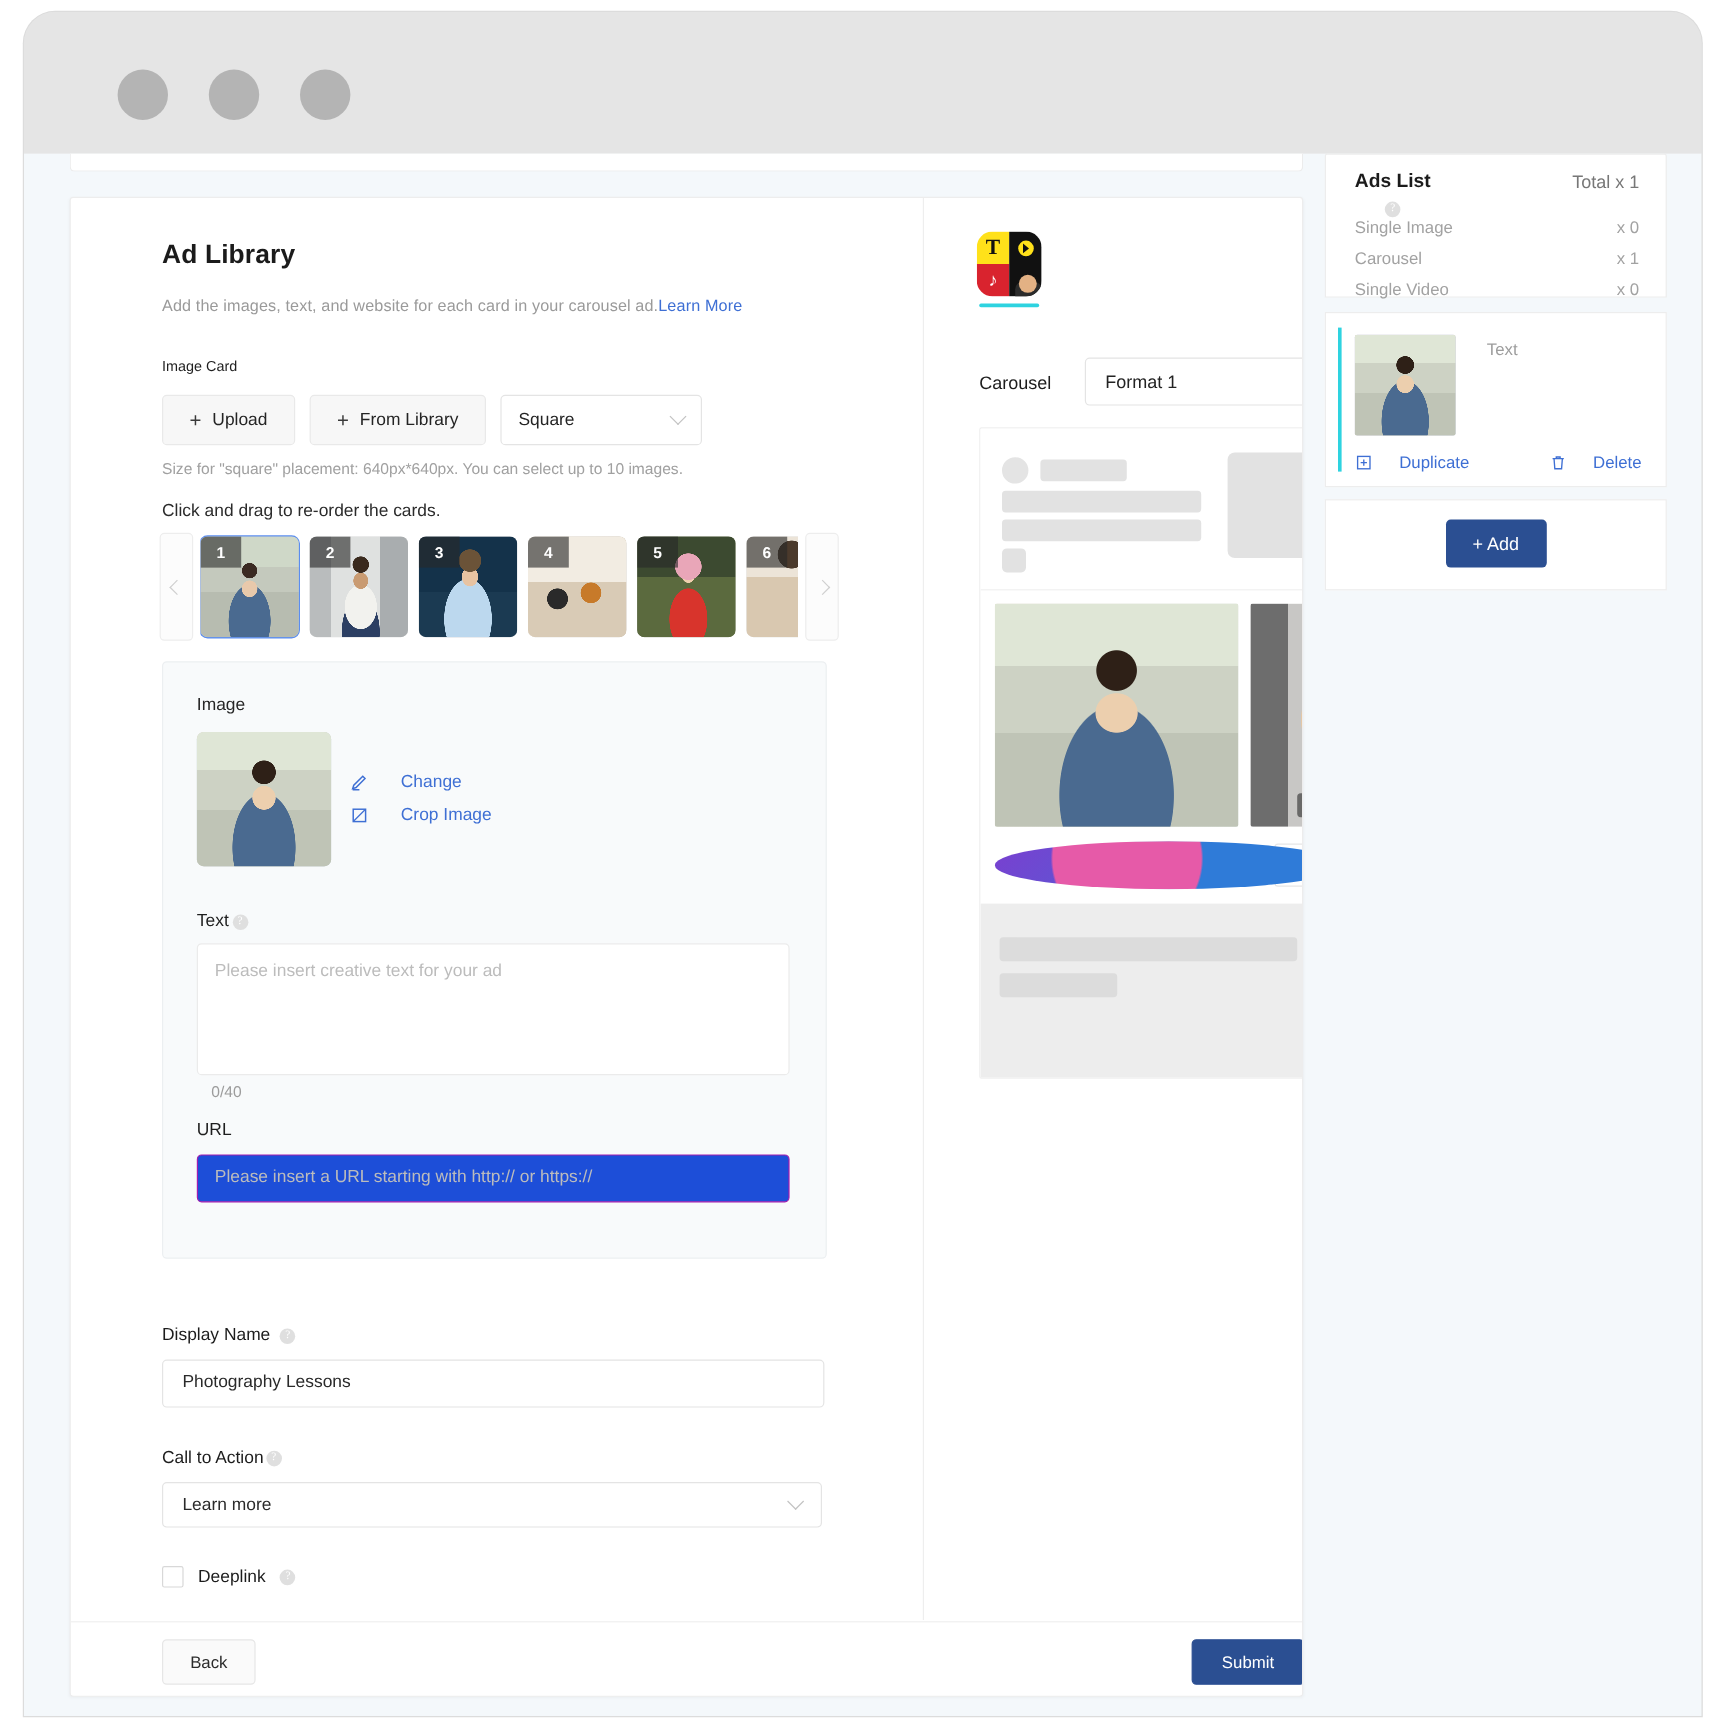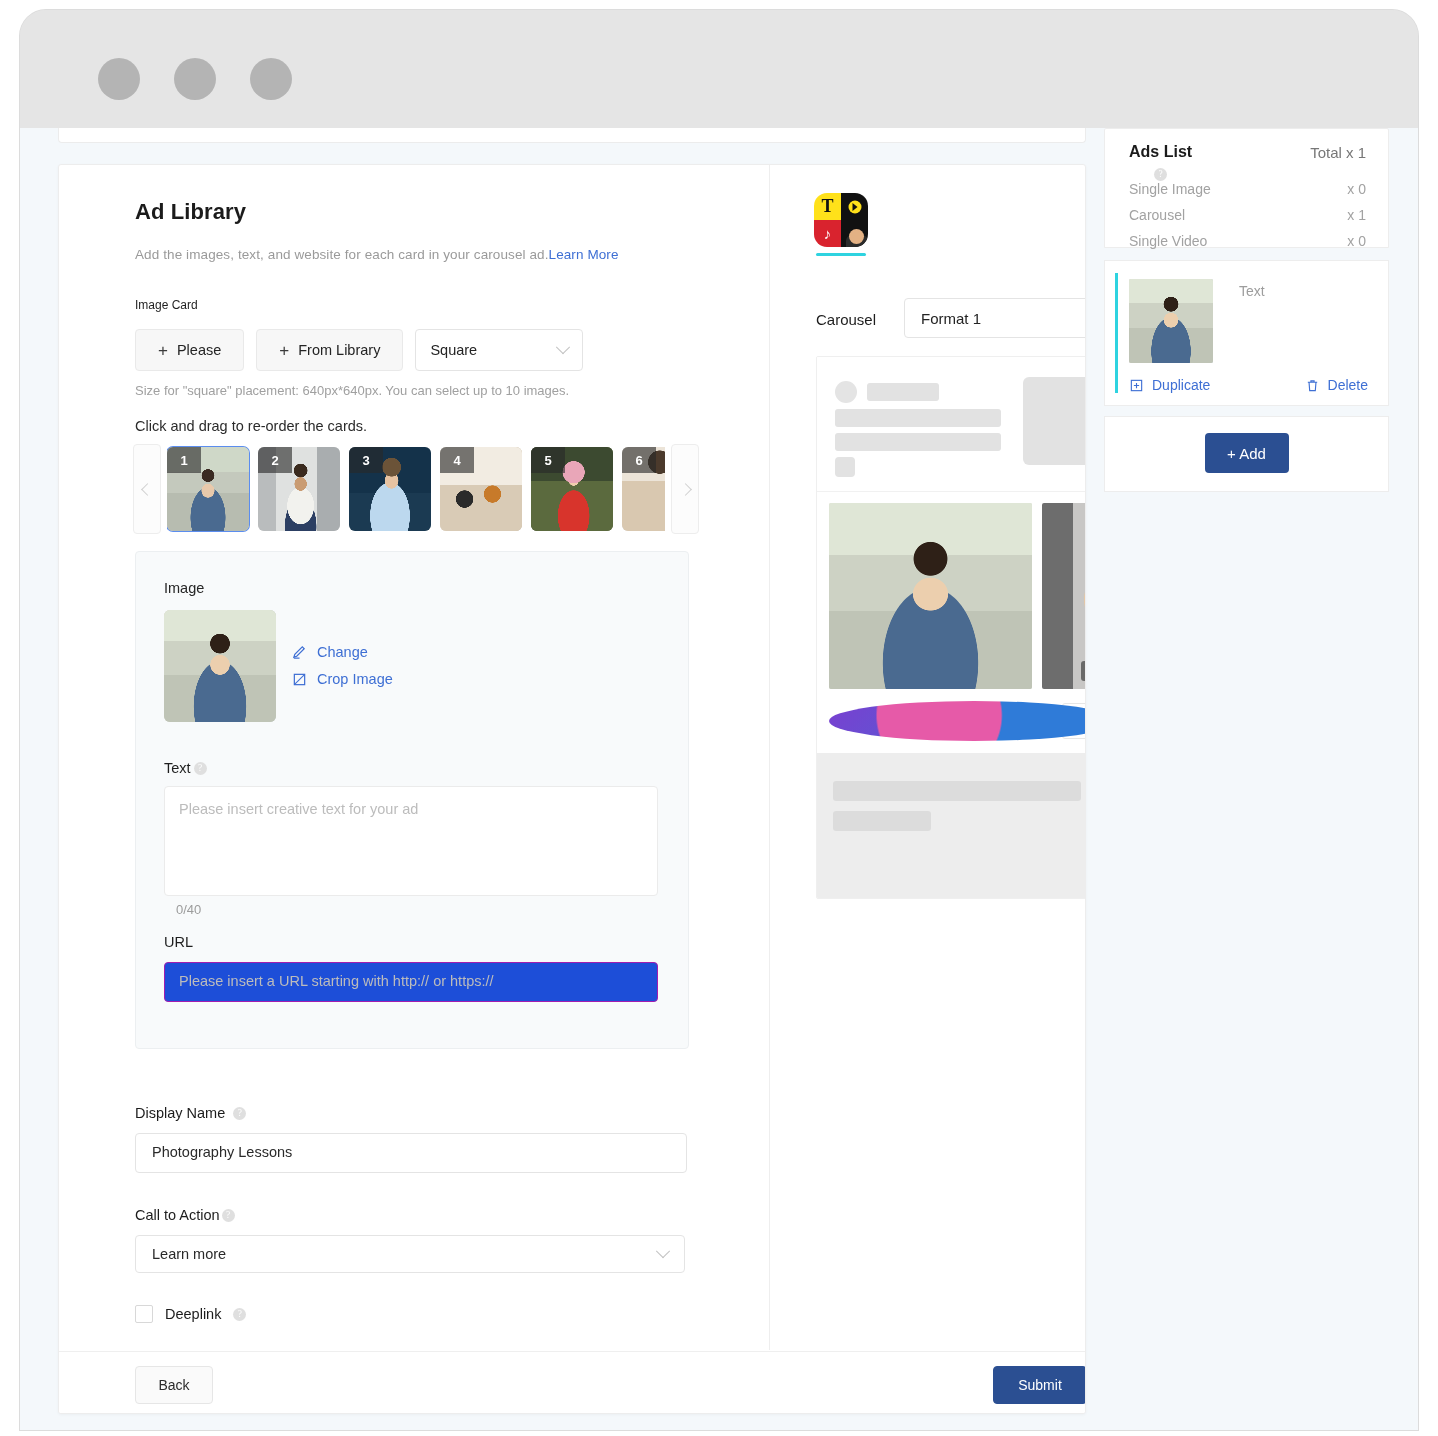--- a/index.html
+++ b/index.html
@@ -149,21 +149,21 @@
     background:#f8fafb;border:1px solid #eceff1;border-radius:4px;
   }
   .ip-lbl{position:absolute;font-size:14.5px;color:#262626;}
   #ip-image-lbl{left:28px;top:28px;}
   #ip-thumb{
     position:absolute;left:28px;top:58px;width:112px;height:112px;
     border-radius:6px;overflow:hidden;background:#cfd6da;
   }
   .ip-actions{position:absolute;left:156px;top:92px;}
   .ip-link{
-    display:flex;align-items:center;gap:10px;margin-bottom:11px;
+    display:flex;align-items:center;gap:27px;margin-bottom:11px;
     color:#3e6fd4;font-size:14.5px;cursor:pointer;
   }
   .ico{width:15px;height:15px;display:block;}
 
   #txt-label{position:absolute;left:28px;top:208px;display:flex;align-items:center;gap:3px;}
   #txt-label span.t{font-size:14.5px;color:#1e1e1e;}
   .qmark{
     width:13px;height:13px;border-radius:50%;background:#dfdfdf;color:#ffffff;
     font-size:9.5px;line-height:13px;text-align:center;display:inline-block;
     font-family:"Liberation Serif",serif;
@@ -296,21 +296,21 @@
   .ap-row{position:absolute;left:24px;right:22px;display:flex;justify-content:space-between;font-size:14px;color:#a2a2a2;}
   #ap-r1{top:52px;} #ap-r2{top:78px;} #ap-r3{top:104px;}
 
   #ap-item{
     position:relative;margin-top:12px;height:144px;background:#ffffff;border:1px solid #ededed;
   }
   #ap-item-accent{position:absolute;left:10px;top:12px;width:3px;height:120px;background:#2ed3e0;}
   #ap-item-thumb{position:absolute;left:24px;top:18px;width:84px;height:84px;border-radius:2px;overflow:hidden;background:#ccd;}
   #ap-item-text{position:absolute;left:134px;top:22px;font-size:14px;color:#9d9d9d;}
   #ap-item-actions{position:absolute;left:24px;top:116px;right:20px;display:flex;justify-content:space-between;}
-  .ap-act{display:flex;align-items:center;gap:8px;color:#3e6fd4;font-size:14px;cursor:pointer;}
+  .ap-act{display:flex;align-items:center;gap:22px;color:#3e6fd4;font-size:14px;cursor:pointer;}
 
   #ap-add-wrap{
     position:relative;margin-top:10px;height:74px;background:#ffffff;border:1px solid #ededed;
   }
   #add-btn{
     position:absolute;left:50%;top:16px;transform:translateX(-50%);
     width:84px;height:40px;background:#2b4f92;border-radius:4px;
     display:flex;align-items:center;justify-content:center;
     color:#fff;font-size:15px;cursor:pointer;
   }
@@ -420,21 +420,21 @@
         <div id="form-col">
 
           <div class="h-title">Ad Library</div>
           <div class="h-sub"><span>Add the images, text, and website for each card in your carousel ad.</span><a href="#">Learn More</a></div>
 
           <div class="lbl-imagecard">Image Card</div>
 
           <div class="btn-row">
             <div class="btn-ghost">
               <span class="plus">+</span>
-              <span>Please</span>
+              <span>Upload</span>
             </div>
             <div class="btn-ghost">
               <span class="plus">+</span>
               <span>From Library</span>
             </div>
             <div class="btn-select">
               <span>Square</span>
               <span class="chev"></span>
             </div>
           </div>

